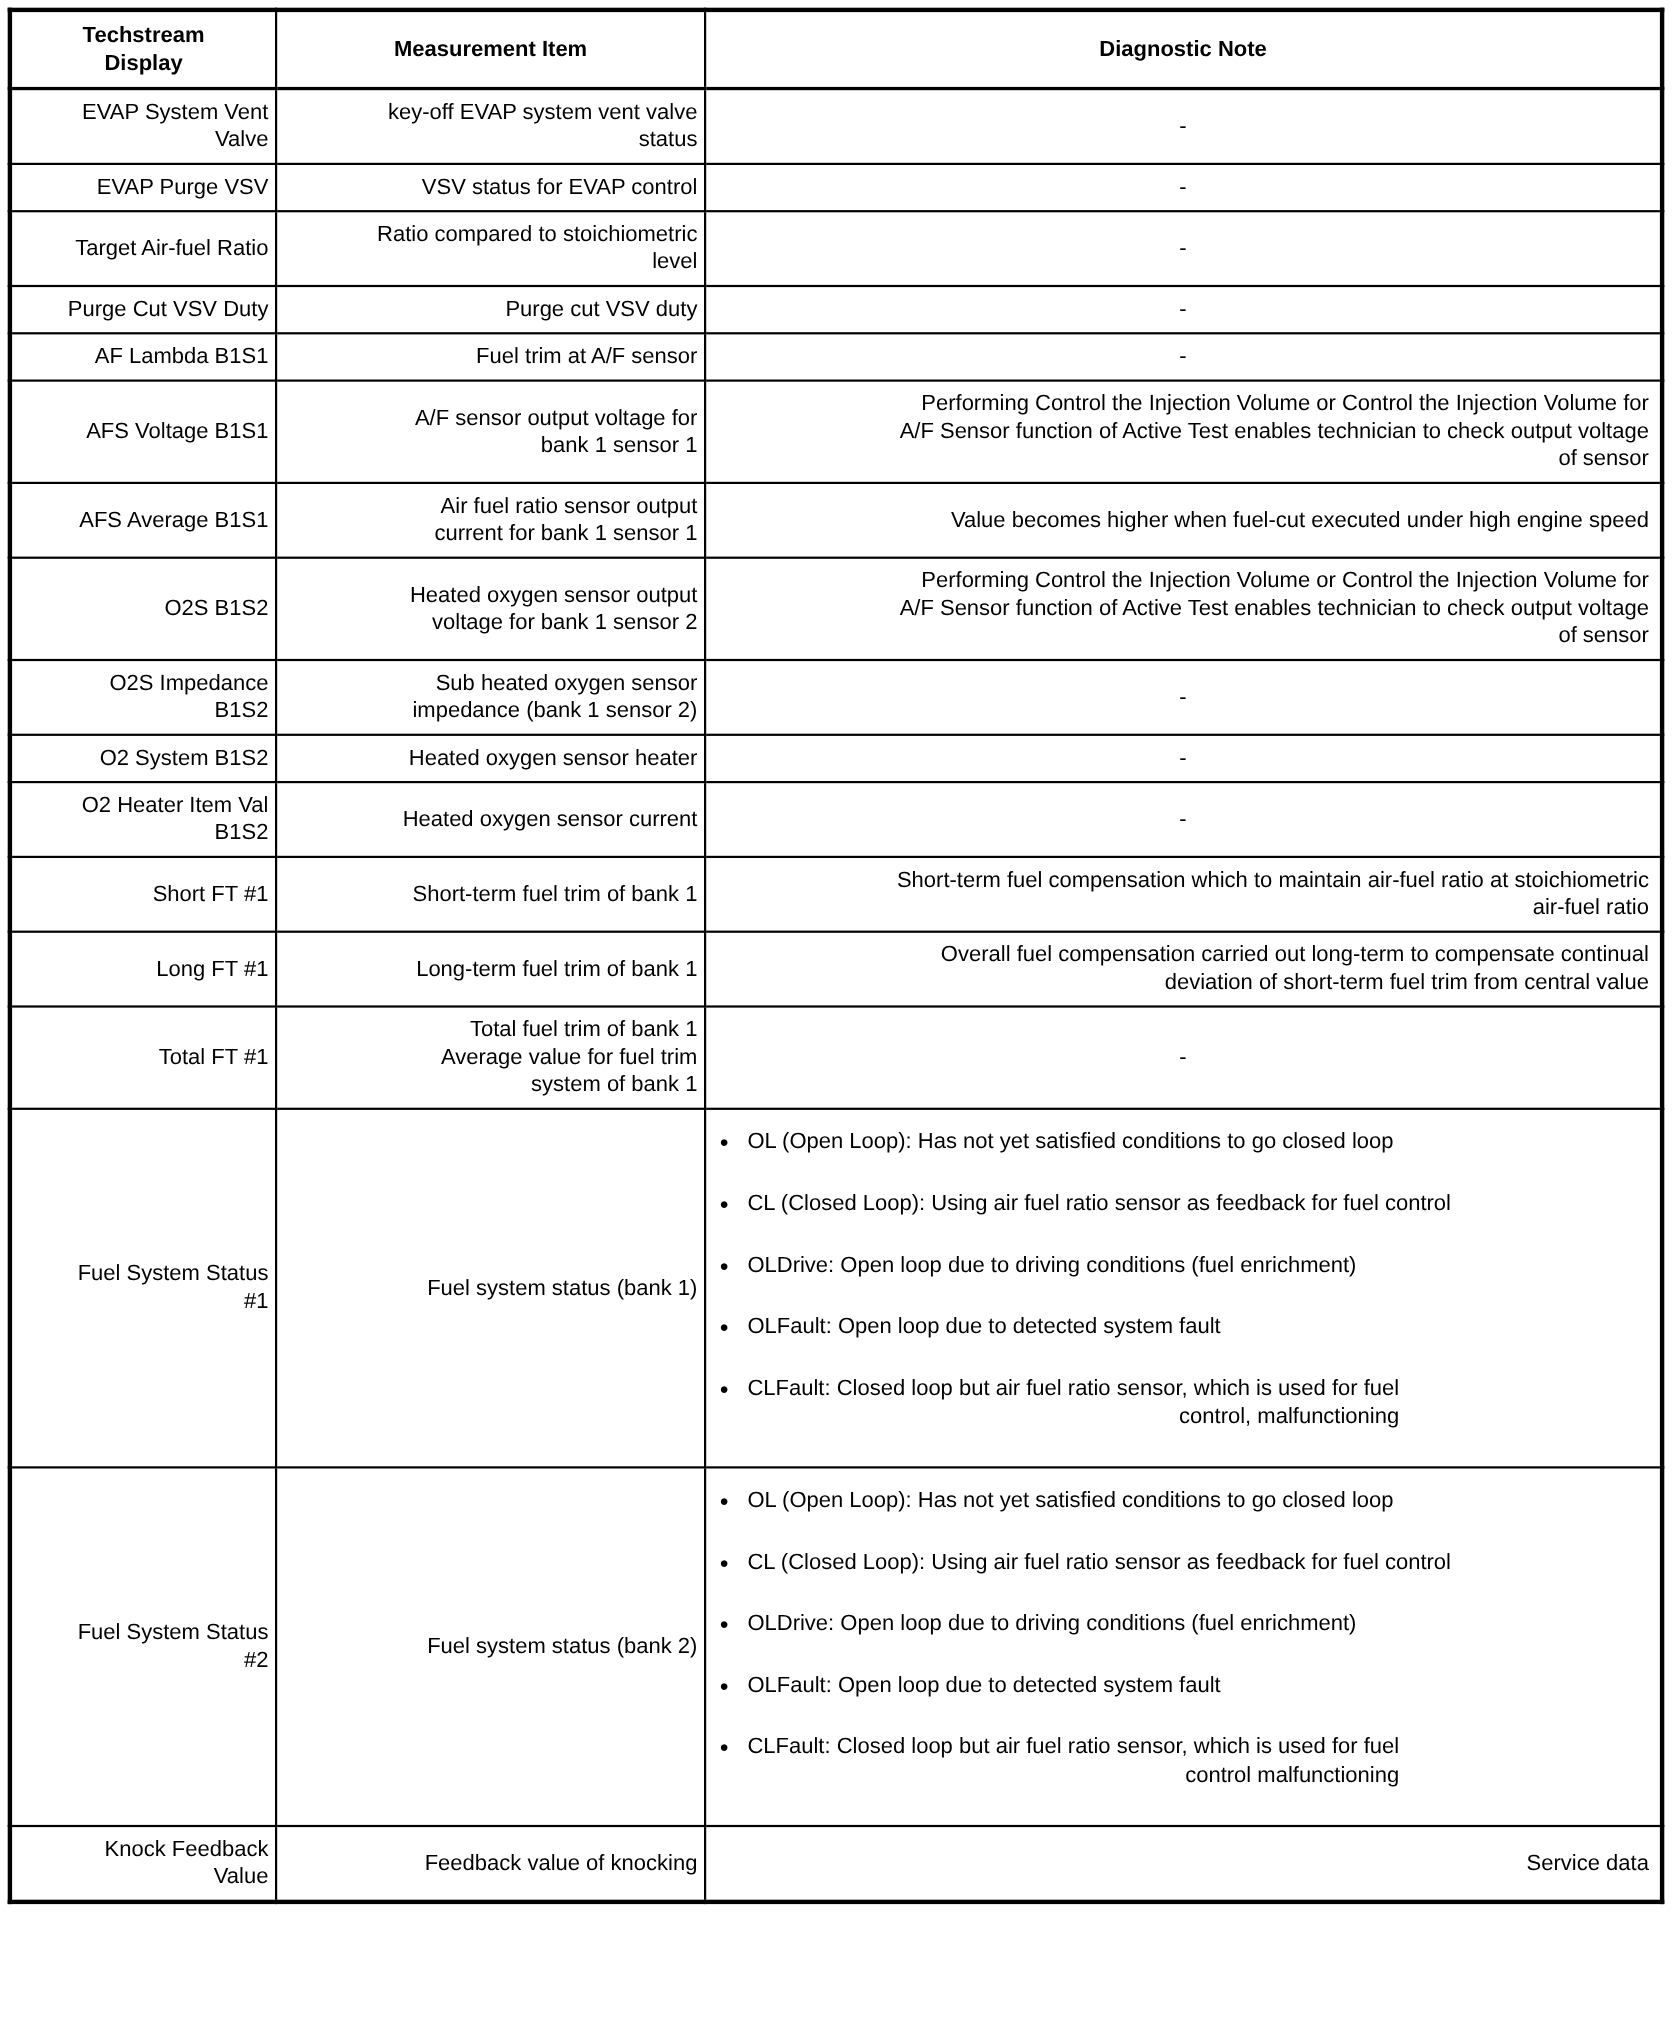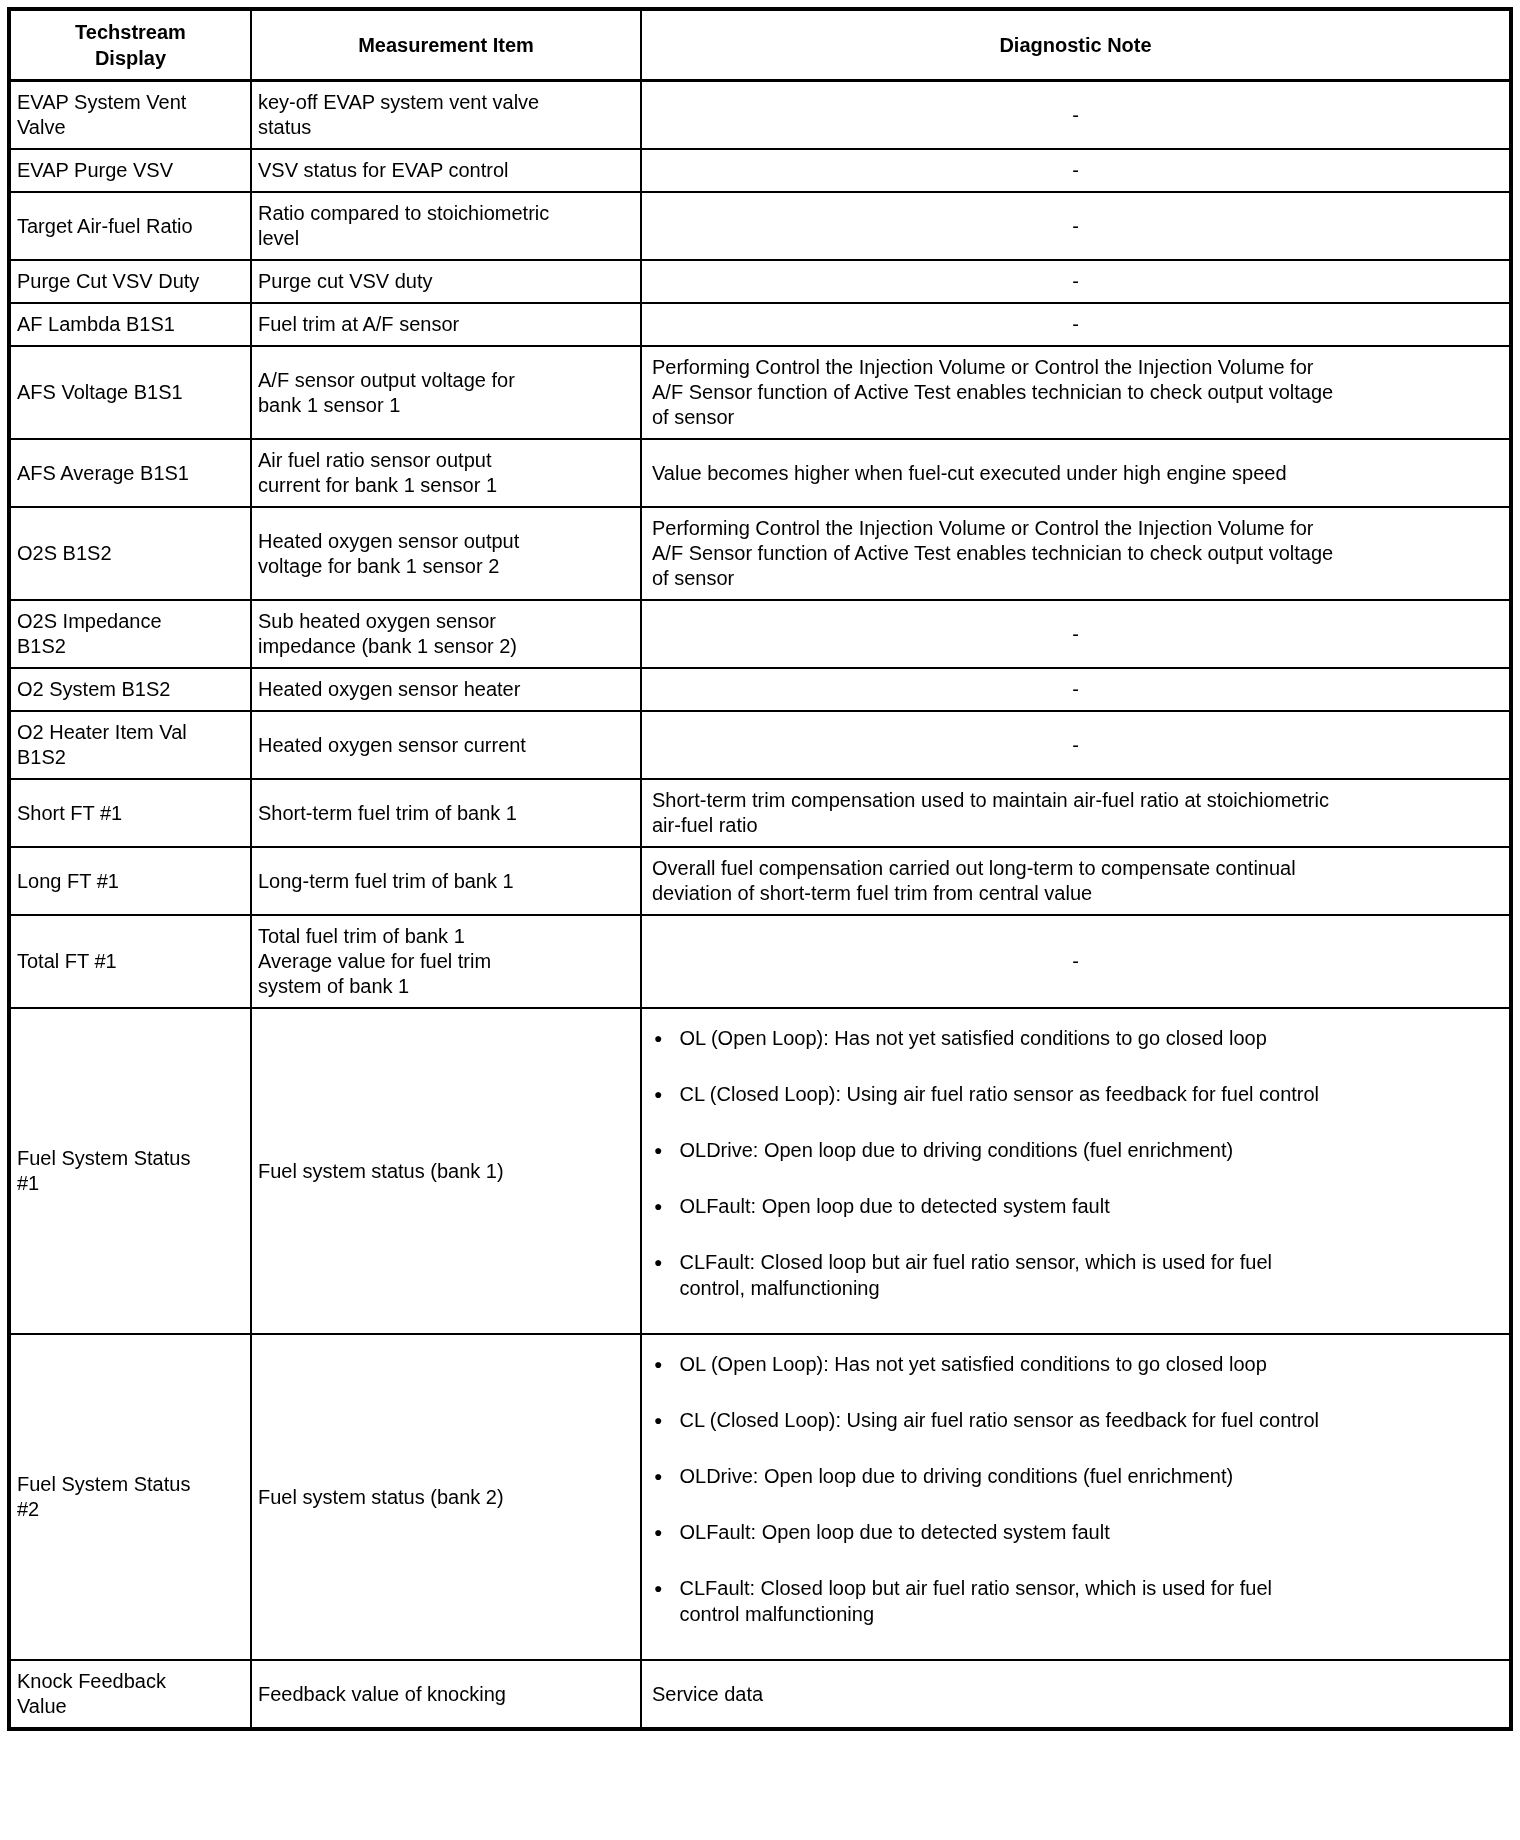--- a/index.html
+++ b/index.html
@@ -21,21 +21,21 @@
   col.c1 { width: 242px; }
   col.c2 { width: 390px; }
   col.c3 { width: auto; }
 
   th, td {
     border: 2px solid #000;
     padding: 8px 6px;
     vertical-align: middle;
     white-space: pre-line;
     line-height: 25px;
-    text-align: left;
+    text-align: right;
     overflow: hidden;
   }
   thead th {
     font-weight: bold;
     text-align: center;
     padding: 8px 4px;
     border-bottom: 3px solid #000;
     line-height: 26px;
   }
   td.cell-note { padding: 8px 10px; }
@@ -139,21 +139,21 @@
       </tr>
       <tr>
         <td class="cell-display">O2 Heater Item Val
 B1S2</td>
         <td class="cell-item">Heated oxygen sensor current</td>
         <td class="cell-note dash">-</td>
       </tr>
       <tr>
         <td class="cell-display">Short FT #1</td>
         <td class="cell-item">Short-term fuel trim of bank 1</td>
-        <td class="cell-note">Short-term trim compensation used to maintain air-fuel ratio at stoichiometric
+        <td class="cell-note">Short-term fuel compensation which to maintain air-fuel ratio at stoichiometric
 air-fuel ratio</td>
       </tr>
       <tr>
         <td class="cell-display">Long FT #1</td>
         <td class="cell-item">Long-term fuel trim of bank 1</td>
         <td class="cell-note">Overall fuel compensation carried out long-term to compensate continual
 deviation of short-term fuel trim from central value</td>
       </tr>
       <tr>
         <td class="cell-display">Total FT #1</td>

